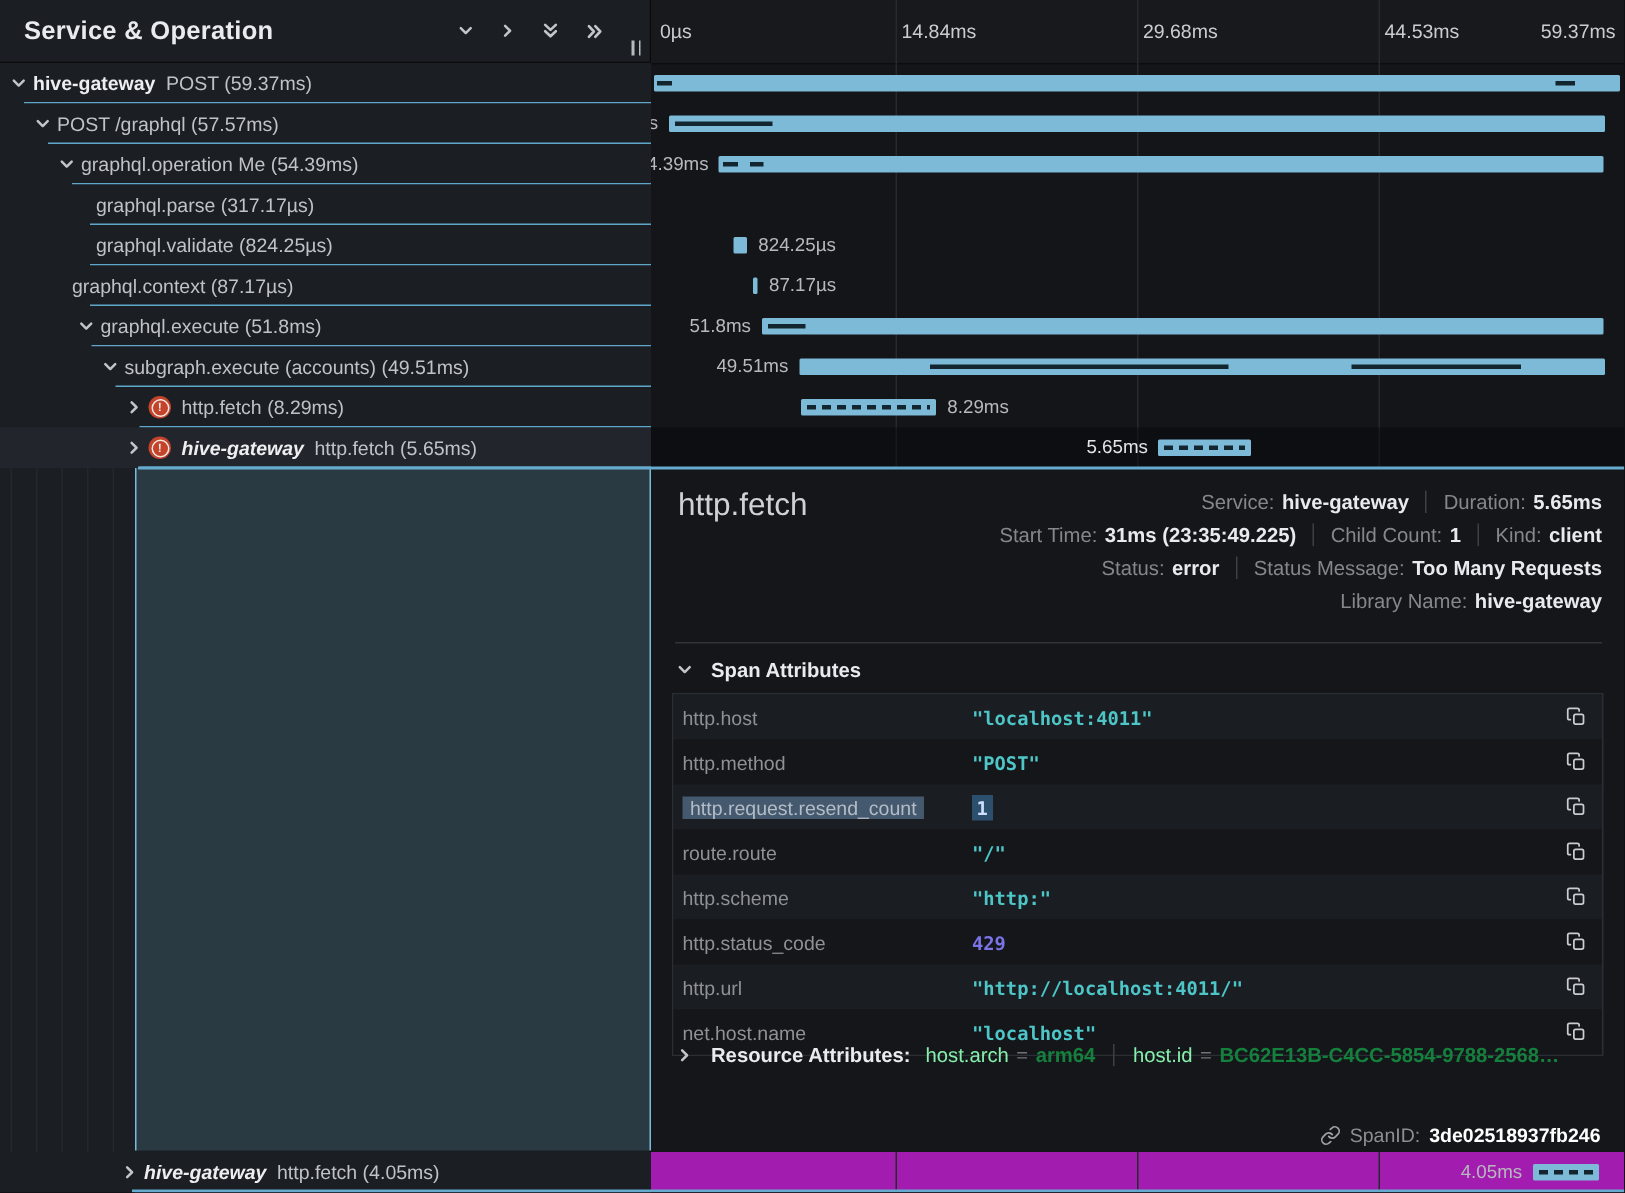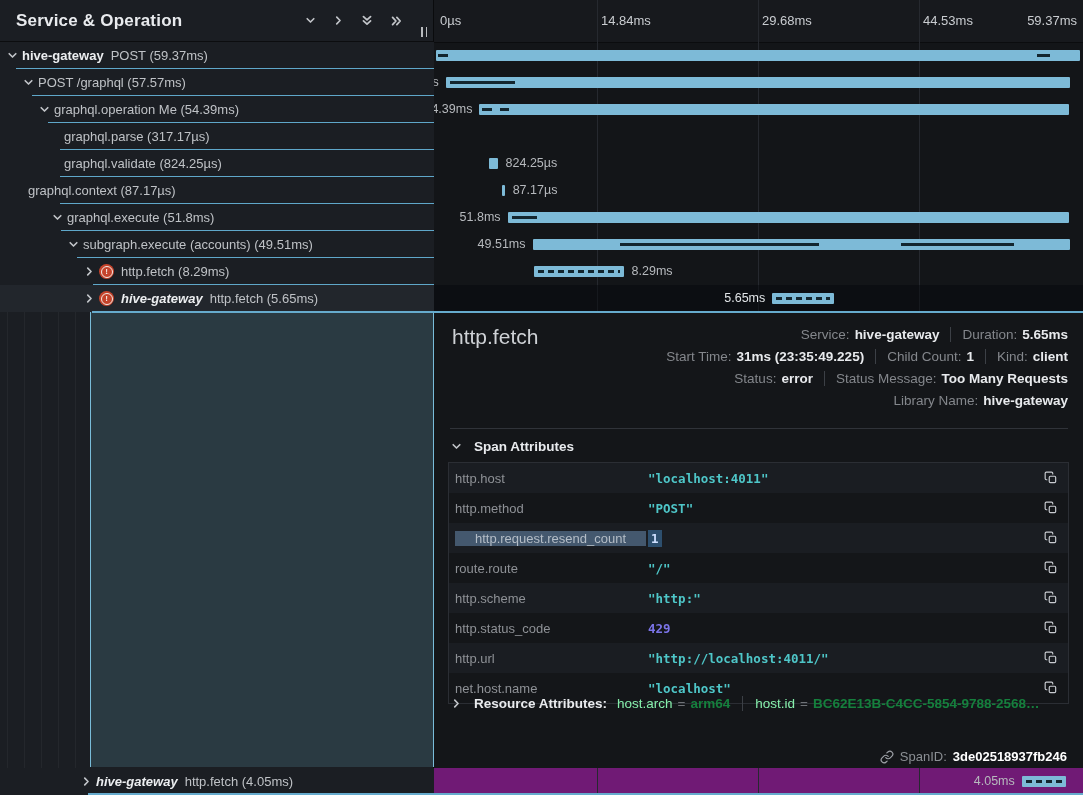--- a/index.html
+++ b/index.html
@@ -14,39 +14,39 @@
   .gl{position:absolute;top:0;bottom:0;width:1px;background:#26292f;}
   .tl-rows{position:absolute;left:0;right:0;top:42px;height:270px;overflow:hidden;}
   .brow{position:absolute;left:0;right:0;height:27px;}
   .brow.selected{background:rgba(4,6,10,0.45);}
   .bar{position:absolute;top:8px;height:11px;background:#7dbad7;border-radius:1px;}
   .bar .mark{position:absolute;top:4px;height:3px;background:#13262f;}
   .bar.dashed::after{content:"";position:absolute;left:4px;right:4px;top:4px;height:3px;
       background:repeating-linear-gradient(90deg,#13262f 0 6px,transparent 6px 10px);}
   .blabel{position:absolute;top:6px;font-size:12.5px;color:#b6b9bd;white-space:nowrap;}
   .brow.selected .blabel{color:#e2e5e8;}
-  .tl-bottom{position:absolute;left:0;right:0;top:768px;height:27px;background:#701a75;overflow:hidden;}
+  .tl-bottom{position:absolute;left:0;right:0;top:768px;height:27px;background:#a21caf;overflow:hidden;}
 
   
   .detail{position:absolute;left:434px;top:312px;right:0;height:456px;background:#141619;}
   .dtitle{position:absolute;left:18px;top:13px;font-size:21px;color:#ced1d5;}
   .dmeta{position:absolute;top:11px;right:15px;}
   .mrow{height:22px;display:flex;justify-content:flex-end;align-items:center;font-size:13.5px;white-space:nowrap;}
   .mlabel{color:#84878c;margin-right:5px;}
   .mval{color:#e8eaed;font-weight:700;}
   .msep{width:1px;height:15px;background:#3c4046;margin:0 11px;}
   .ddiv{position:absolute;left:16px;right:15px;top:116px;height:1px;background:#303339;}
   .sahead{position:absolute;left:17px;top:127px;display:flex;align-items:center;gap:8px;
           font-size:13.5px;font-weight:700;color:#e9ebee;}
   .attrs{position:absolute;left:14px;right:14px;top:150px;border:1px solid #2b2e34;}
   .arow{height:30px;display:flex;align-items:center;font-size:13px;}
   .arow.odd{background:#1a1d22;}
   .arow.even{background:#141619;}
   .akey{flex:0 0 193px;padding-left:6px;color:#8e9196;white-space:nowrap;overflow:hidden;}
-  .selkey{background:#44586e;color:#b4bdc7;padding:2px 20px;border-radius:2px;}
+  .selkey{background:#44586e;color:#b4bdc7;padding:2px 5px;border-radius:2px;}
   .aval{font-family:"DejaVu Sans Mono",monospace;font-size:12.5px;font-weight:700;white-space:nowrap;}
   .aval.string{color:#4ec6c8;}
   .aval.number{color:#7b74e8;}
   .selval{background:#2d4f6e;color:#cfe0ff;padding:1px 3px;}
   .copybtn{margin-left:auto;margin-right:8px;background:none;border:none;padding:2px;cursor:pointer;display:flex;}
   .resrow{position:absolute;left:17px;right:15px;top:384px;display:flex;align-items:center;font-size:13.5px;white-space:nowrap;overflow:hidden;}
   .rtitle{font-weight:700;color:#e9ebee;margin:0 10px 0 8px;}
   .rkey{color:#86efac;}
   .req{color:#6f7277;margin:0 5px;}
   .rval{color:#15803d;font-weight:700;}
@@ -346,21 +346,21 @@
           <div class="uline" style="left: 48px;"></div>
         </div>
         <div class="trow" style="top: 123px; padding-left: 64px;">
           <span class="tname">graphql.parse (317.17µs)</span>
           <div class="uline" style="left: 60px;"></div>
         </div>
         <div class="trow" style="top: 150px; padding-left: 64px;">
           <span class="tname">graphql.validate (824.25µs)</span>
           <div class="uline" style="left: 60px;"></div>
         </div>
-        <div class="trow" style="top: 177px; padding-left: 28px; text-align: center;">
+        <div class="trow" style="top: 177px; padding-left: 48px; text-align: center;">
           <span class="tname">graphql.context (87.17µs)</span>
           <div class="uline" style="left: 60px;"></div>
         </div>
         <div class="trow" style="top: 204px; padding-left: 52px;">
           <span class="chev">
             <svg width="11" height="11" viewBox="0 0 10 10">
               <path d="M2 3.4 L5 6.4 L8 3.4" fill="none" stroke="currentColor" stroke-width="1.5" stroke-linecap="round" stroke-linejoin="round"></path>
             </svg>
           </span>
           <span class="tname">graphql.execute (51.8ms)</span>

